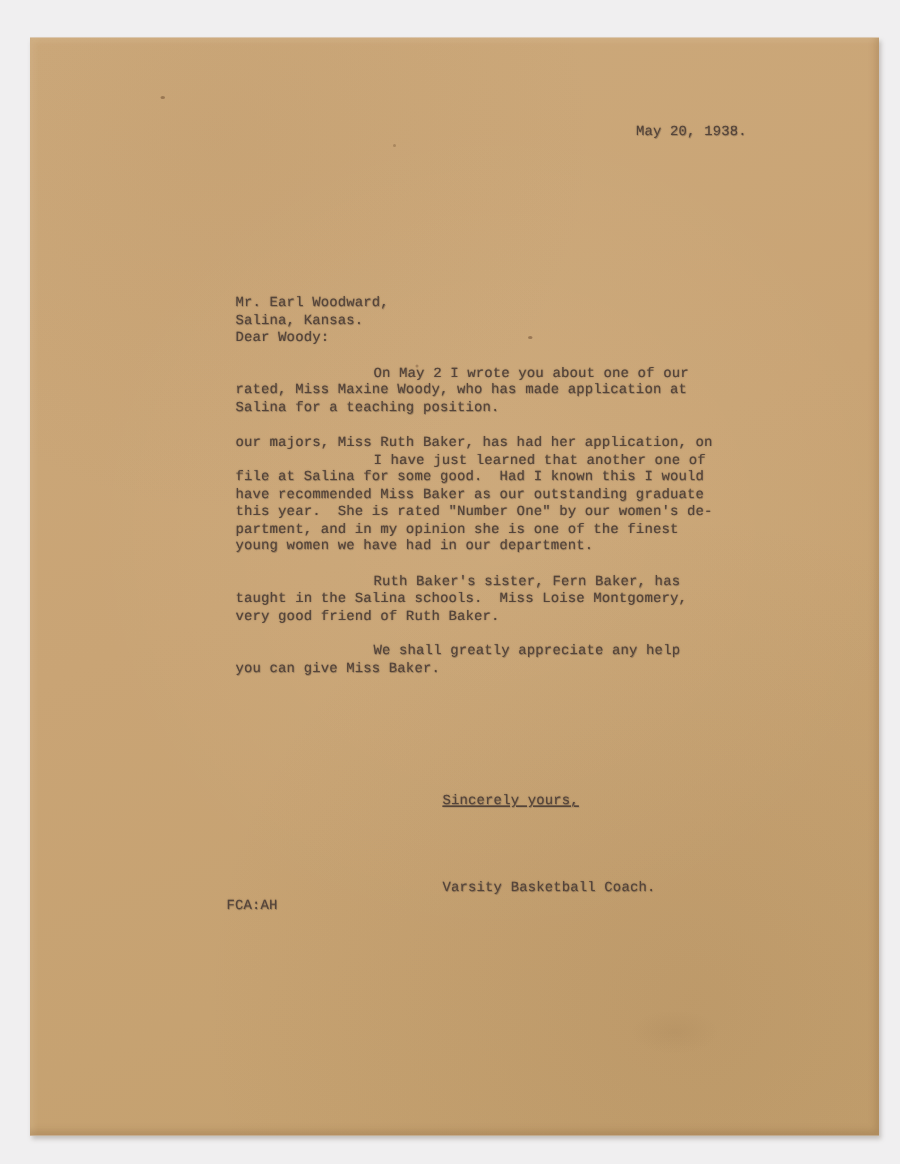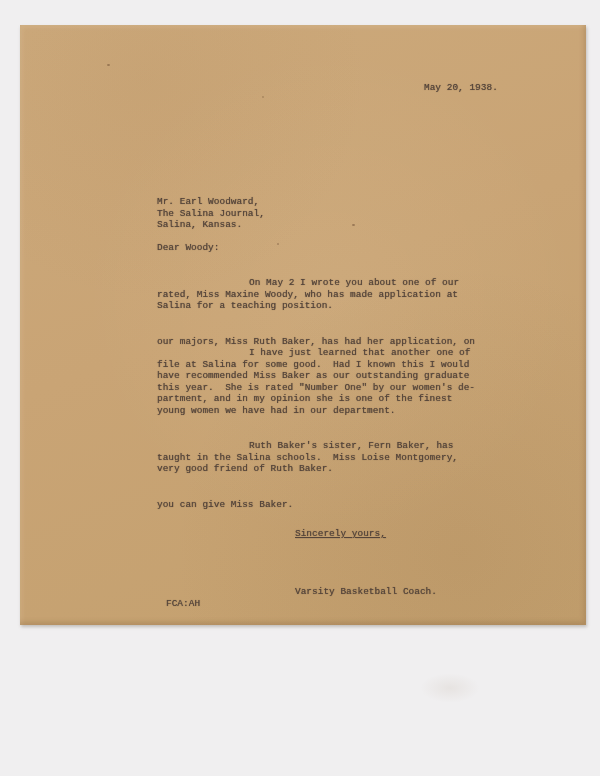--- a/index.html
+++ b/index.html
@@ -12,21 +12,21 @@
     position: relative;
     overflow: hidden;
     background: #f0eff0;
     font-family: "Liberation Mono", "DejaVu Sans Mono", monospace;
   }
   .paper {
     position: absolute;
     left: 20px;
     top: 25px;
     width: 566px;
-    height: 600px;
+    height: 732px;
     background:
       radial-gradient(circle at 22% 9%, rgba(150,105,60,0.07), transparent 32%),
       radial-gradient(circle at 78% 88%, rgba(125,88,50,0.10), transparent 42%),
       radial-gradient(circle at 55% 45%, rgba(255,240,210,0.07), transparent 55%),
       linear-gradient(158deg, #cca97b 0%, #c9a475 45%, #c3a06e 100%);
     box-shadow:
       inset -2px -3px 5px rgba(128,94,58,0.28),
       inset 2px 2px 4px rgba(255,238,205,0.18),
       1px 2px 3px rgba(110,100,90,0.35);
   }
@@ -42,37 +42,37 @@
     position: absolute;
     left: 404px;
     top: 57px;
   }
   .body-block {
     position: absolute;
     left: 137px;
     top: 171px;
     width: 340px;
   }
-  .salutation { margin-top: 11px; }
-  .para { margin-top: 24px; }
+  .salutation { }
+  .para { margin-top: 12px; }
   .line.indent { padding-left: 92px; }
   .closing-line {
     position: absolute;
     left: 275px;
     top: 503px;
     text-decoration: underline;
   }
   .signature-block {
     position: absolute;
     left: 275px;
     top: 561px;
   }
   .initials-line {
     position: absolute;
-    left: 146px;
+    left: 131px;
     top: 573px;
   }
   .speckle {
     position: absolute;
     border-radius: 50%;
     pointer-events: none;
   }
   .sp1 { left: 87px;  top: 39px;  width: 3px; height: 2px; background: rgba(95,65,40,0.45); }
   .sp2 { left: 242px; top: 71px;  width: 2px; height: 2px; background: rgba(95,65,40,0.30); }
   .sp3 { left: 332px; top: 199px; width: 3px; height: 2px; background: rgba(90,60,40,0.45); }
@@ -90,21 +90,20 @@
   <span class="speckle sp3"></span>
   <span class="speckle sp4"></span>
   <span class="speckle sp5"></span>
 
   <div class="tw date-line">May 20, 1938.</div>
 
   <div class="body-block">
 
     <div class="address">
       <div class="tw line">Mr. Earl Woodward,</div>
-      <div class="tw line">The Salina Journal,</div>
       <div class="tw line">Salina, Kansas.</div>
     </div>
 
     <div class="tw salutation">Dear Woody:</div>
 
     <div class="para">
       <div class="tw line indent">On May 2 I wrote you about one of our</div>
       <div class="tw line">rated, Miss Maxine Woody, who has made application at</div>
       <div class="tw line">Salina for a teaching position.</div>
     </div>
@@ -119,20 +118,21 @@
       <div class="tw line">young women we have had in our department.</div>
     </div>
 
     <div class="para">
       <div class="tw line indent">Ruth Baker's sister, Fern Baker, has</div>
       <div class="tw line">taught in the Salina schools.  Miss Loise Montgomery,</div>
       <div class="tw line">very good friend of Ruth Baker.</div>
     </div>
 
     <div class="para">
+      <div class="tw line indent">We shall greatly appreciate any help</div>
       <div class="tw line">you can give Miss Baker.</div>
     </div>
 
   </div>
 
   <div class="tw closing-line">Sincerely yours,</div>
 
   <div class="signature-block">
     <div class="tw line">Varsity Basketball Coach.</div>
   </div>

